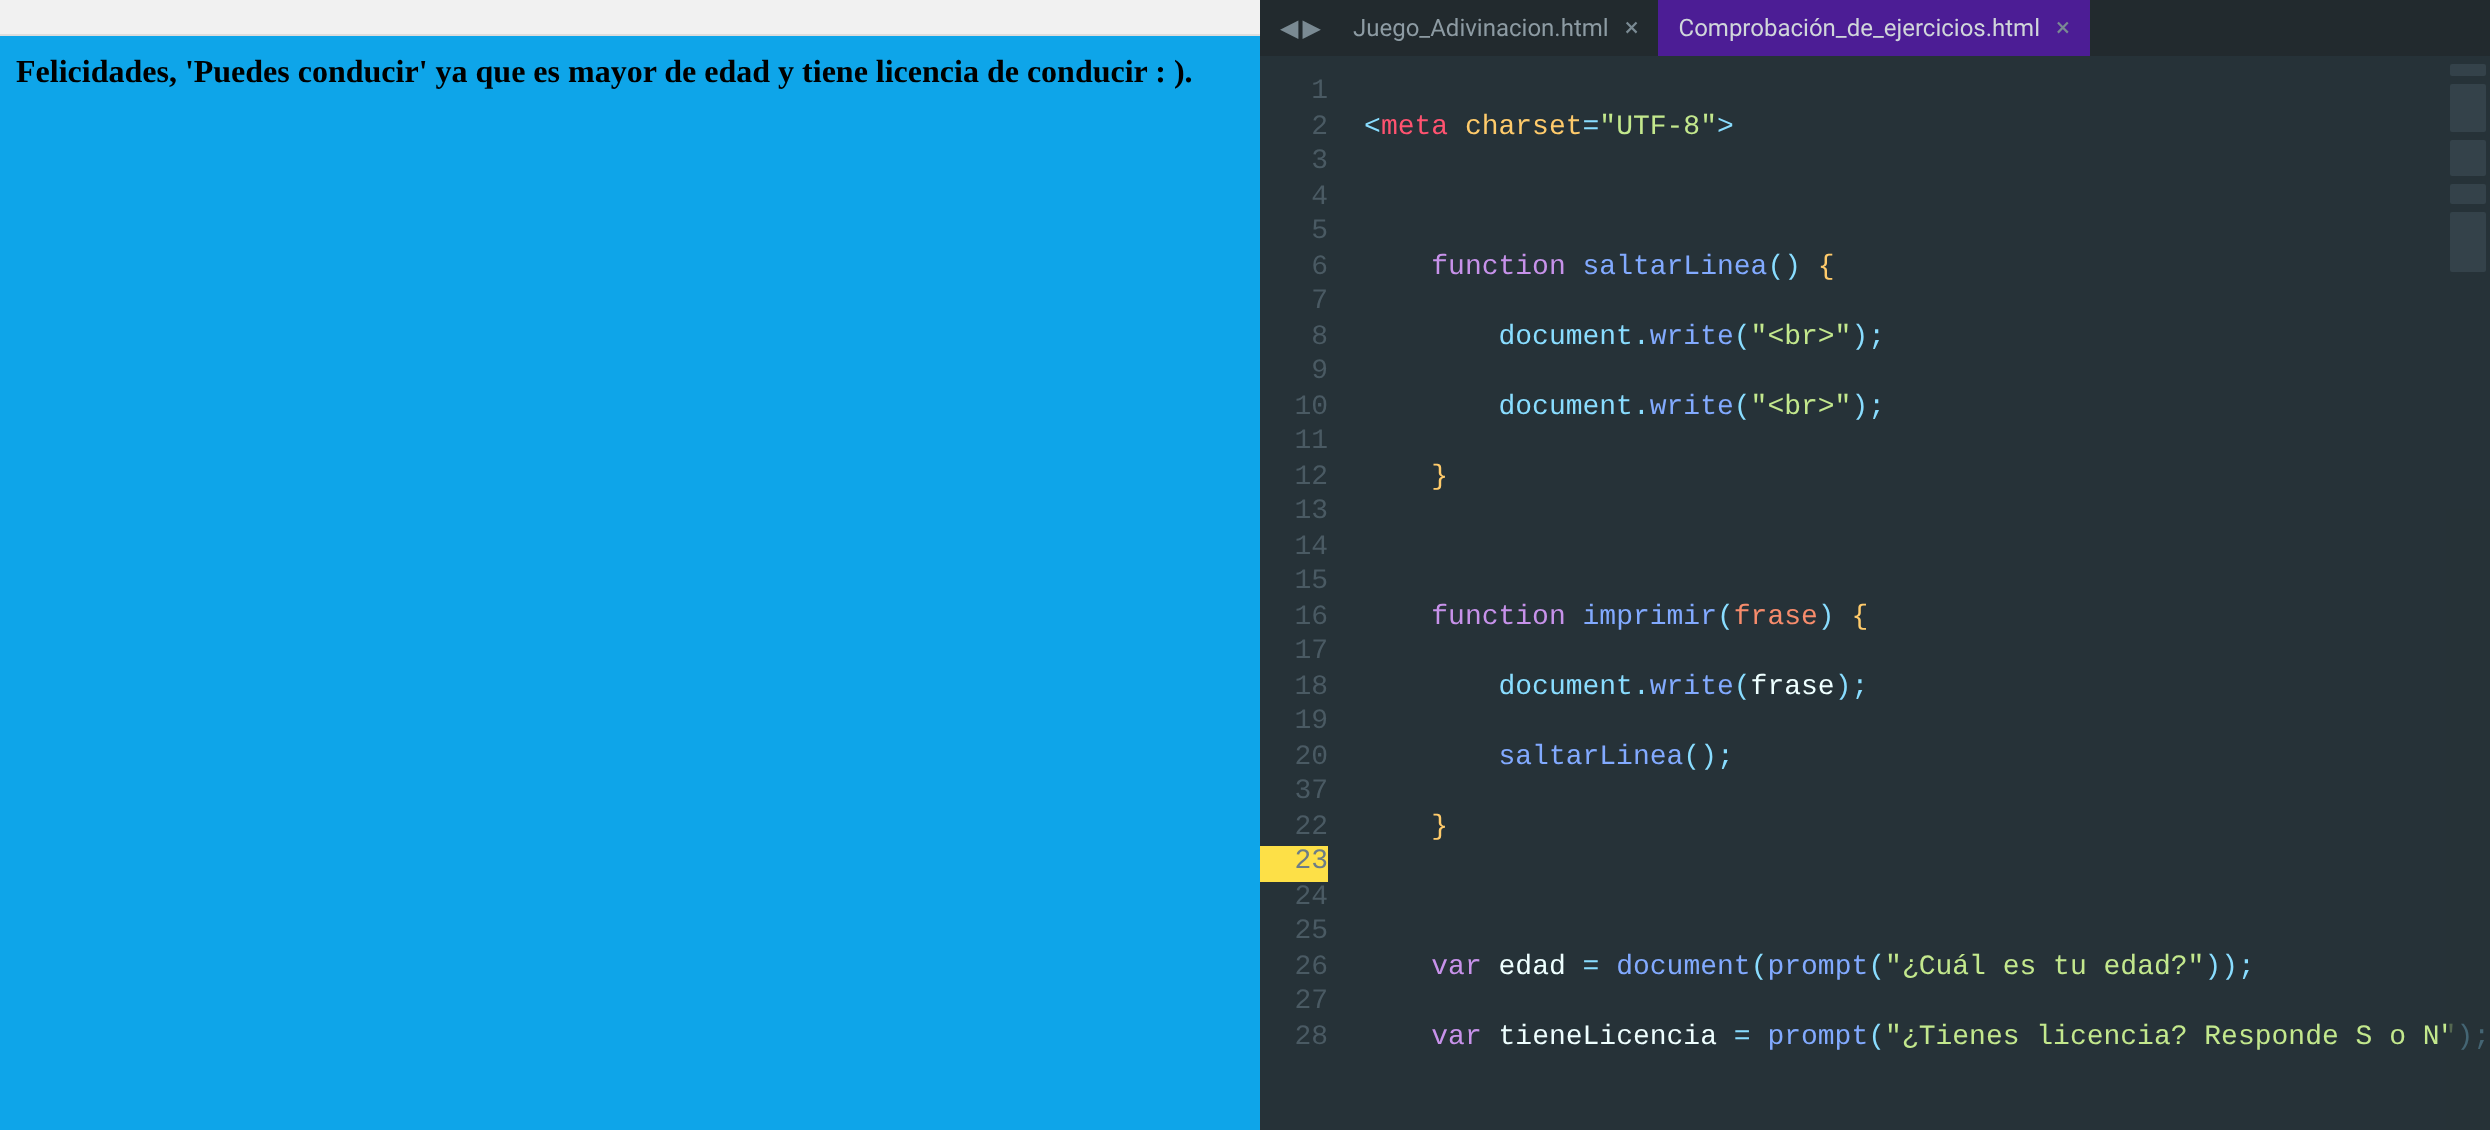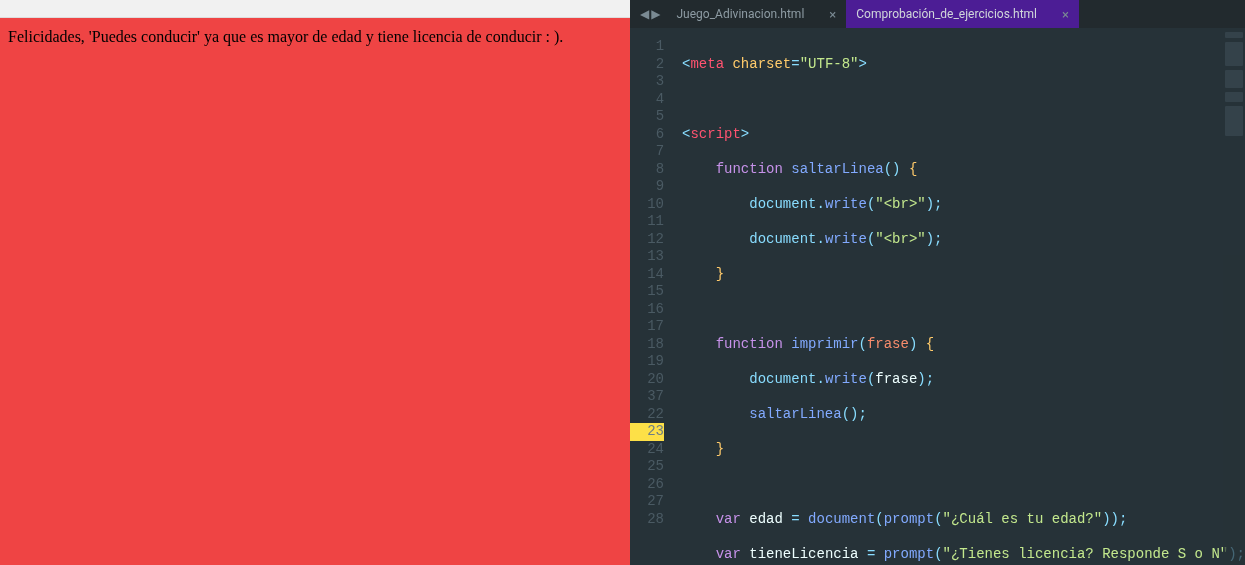--- a/index.html
+++ b/index.html
@@ -1,25 +1,25 @@
 <!DOCTYPE html>
 <html><head>
 <meta charset="utf-8">
 <style>
   * { margin: 0; padding: 0; box-sizing: border-box; }
   html, body { width: 1245px; height: 565px; overflow: hidden; font-family: -apple-system, BlinkMacSystemFont, "Segoe UI", Roboto, sans-serif; }
   .app { display: flex; width: 100%; height: 100%; }
-  .browser-pane { width: 656px; height: 100%; background: #ef4444; }
+  .browser-pane { width: 656px; height: 100%; background: #0ea5e9; font-weight: bold; }
   .browser-top { height: 18px; background: #f1f1f1; border-bottom: 1px solid #ddd; }
   .browser-content { padding: 10px 8px; font-family: "Times New Roman", serif; font-size: 16px; color: #000; }
   .editor-pane { flex: 1; height: 100%; background: #263238; display: flex; flex-direction: column; position: relative; }
   .tab-bar { height: 28px; background: #222a2e; display: flex; align-items: center; padding-left: 4px; }
   .nav-arrows { display: flex; gap: 2px; padding: 0 6px; color: #7a8a93; font-size: 12px; }
   .nav-arrow { cursor: pointer; }
-  .tab { display: flex; align-items: center; padding: 0 10px; height: 28px; font-size: 12px; color: #8d9ba3; gap: 25px; cursor: pointer; }
+  .tab { display: flex; align-items: center; padding: 0 10px; height: 28px; font-size: 12px; color: #8d9ba3; gap: 8px; cursor: pointer; }
   .tab.active { background: #4c1d95; color: #d0d6da; }
   .tab .close { font-size: 13px; color: #7a8a93; }
   .editor-body { flex: 1; display: flex; font-family: Consolas, "Courier New", monospace; font-size: 14px; line-height: 17.5px; overflow: hidden; }
   .gutter { background: #263238; color: #4a5a63; text-align: right; padding: 10px 10px 0 0; width: 44px; user-select: none; }
   .gutter .ln { height: 17.5px; }
   .gutter .ln.current { background: #fde047; color: #6c7d86; }
   .code { flex: 1; padding: 10px 0 0 8px; color: #c3d0d8; white-space: pre; position: relative; }
   .code-line { height: 17.5px; display: block; }
   .tok-tag   { color: #ff5370; }
   .tok-attr  { color: #ffcb6b; }
@@ -92,21 +92,20 @@
           <div class="ln current">23</div>
           <div class="ln">24</div>
           <div class="ln">25</div>
           <div class="ln">26</div>
           <div class="ln">27</div>
           <div class="ln">28</div>
         </div>
       <div class="code">
 <span class="code-line"><span class="tok-punc">&lt;</span><span class="tok-tag">meta</span> <span class="tok-attr">charset</span><span class="tok-op">=</span><span class="tok-str">"UTF-8"</span><span class="tok-punc">&gt;</span></span>
 <span class="code-line"></span>
-<span class="code-line"><span class="tok-punc">&lt;</span><span class="tok-tag">script</span><span class="tok-punc">&gt;</span></span>
 <span class="code-line">    <span class="tok-key">function</span> <span class="tok-funcname">saltarLinea</span><span class="tok-punc">()</span> <span class="tok-brace">{</span></span>
 <span class="code-line">        <span class="tok-obj">document</span><span class="tok-punc">.</span><span class="tok-func">write</span><span class="tok-punc">(</span><span class="tok-str">"&lt;br&gt;"</span><span class="tok-punc">);</span></span>
 <span class="code-line">        <span class="tok-obj">document</span><span class="tok-punc">.</span><span class="tok-func">write</span><span class="tok-punc">(</span><span class="tok-str">"&lt;br&gt;"</span><span class="tok-punc">);</span></span>
 <span class="code-line">    <span class="tok-brace">}</span></span>
 <span class="code-line"></span>
 <span class="code-line">    <span class="tok-key">function</span> <span class="tok-funcname">imprimir</span><span class="tok-punc">(</span><span class="tok-param">frase</span><span class="tok-punc">)</span> <span class="tok-brace">{</span></span>
 <span class="code-line">        <span class="tok-obj">document</span><span class="tok-punc">.</span><span class="tok-func">write</span><span class="tok-punc">(</span><span class="tok-var">frase</span><span class="tok-punc">);</span></span>
 <span class="code-line">        <span class="tok-func">saltarLinea</span><span class="tok-punc">();</span></span>
 <span class="code-line">    <span class="tok-brace">}</span></span>
 <span class="code-line"></span>

